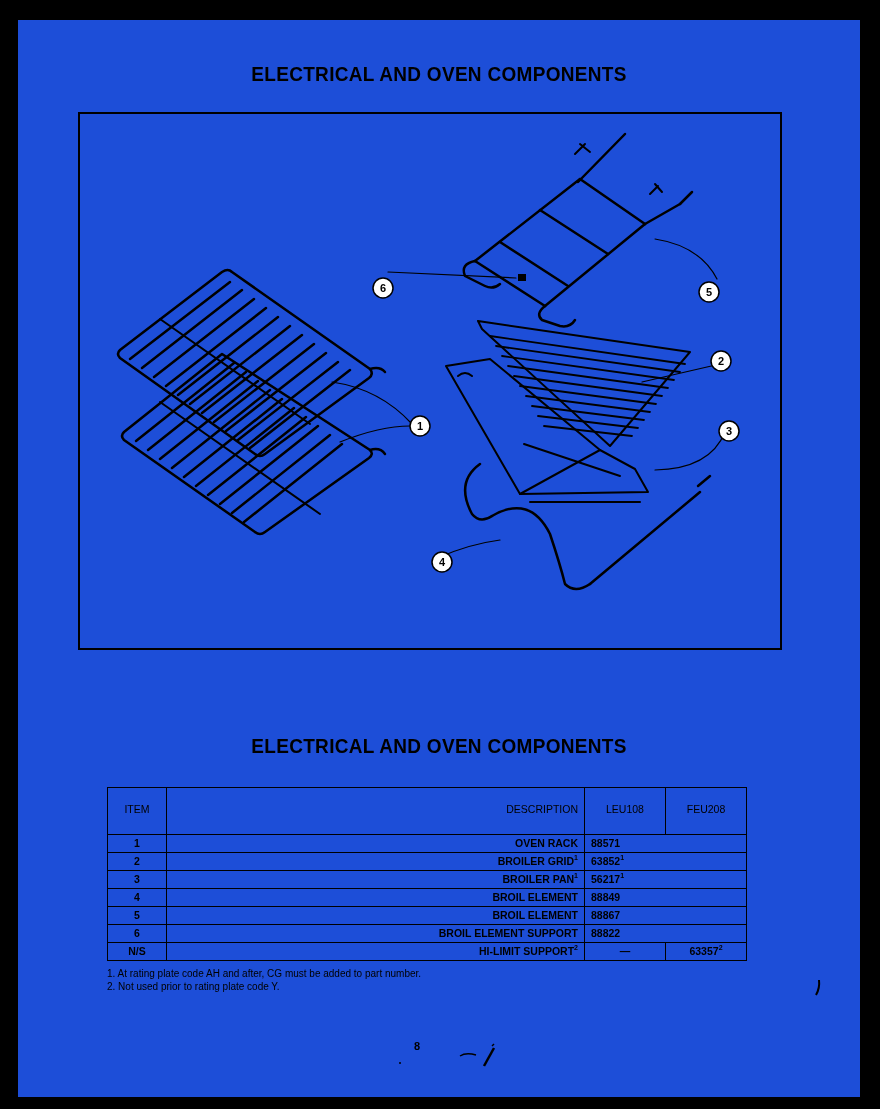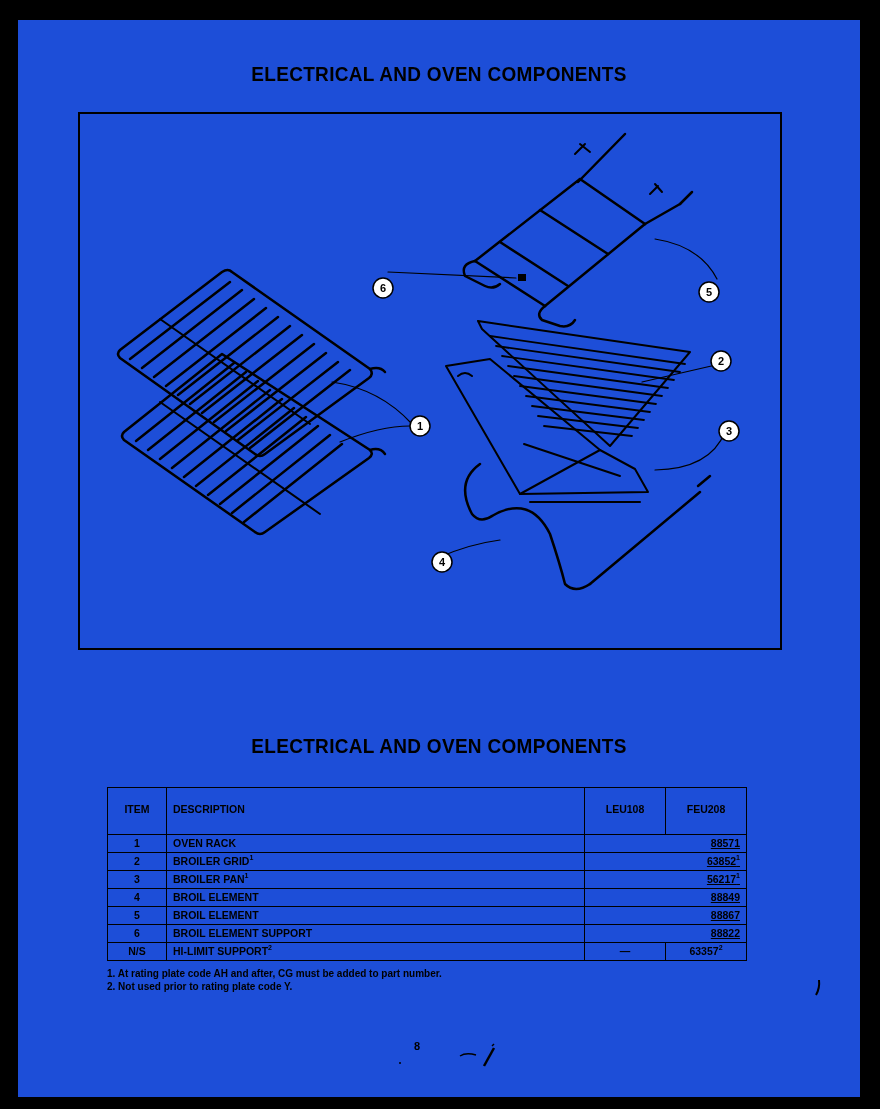--- a/index.html
+++ b/index.html
@@ -10,28 +10,28 @@
            font-size:19px; letter-spacing:0.3px; color:#000; transform:scaleY(1.05); }
   .title.t1 { top:44px; }
   .title.t2 { top:716px; }
   .diagram { position:absolute; left:60px; top:92px; width:704px; height:538px;
              border:2px solid #000; box-sizing:border-box; }
   .diagram svg { position:absolute; left:0; top:0; }
   .callout { font-family:"Liberation Sans", sans-serif; font-size:11px; font-weight:bold; }
   table.parts { position:absolute; left:89px; top:767px; border-collapse:collapse;
                 font-size:10.5px; font-weight:bold; color:#000; }
   table.parts td, table.parts th { border:1.5px solid #000; padding:0 6px; height:17px; line-height:17px; }
-  table.parts th { font-weight:bold; vertical-align:bottom; padding-bottom:16px; }
+  table.parts th { font-weight:normal; vertical-align:bottom; padding-bottom:16px; }
   .c-item { width:46px; text-align:center; }
-  .c-desc { width:405px; text-align:left; }
+  .c-desc { width:405px; text-align:right; }
   .c-leu { width:68px; text-align:center; }
   .c-feu { width:68px; text-align:center; }
-  .c-span { text-align:right;text-decoration:underline; }
+  .c-span { text-align:left; }
   .hdr-leu, .hdr-feu { height:24px !important;text-align:center; }
-  .notes { position:absolute; left:89px; top:947px; font-size:10px; font-weight:bold; line-height:13px; }
+  .notes { position:absolute; left:89px; top:947px; font-size:10px; font-weight:normal; line-height:13px; }
   .pagenum { position:absolute; left:396px; top:1020px; font-size:11px; font-weight:bold; }
   .mark { position:absolute; }
   sup { font-size:7px; vertical-align:top; line-height:9px; }
 </style>
 </head>
 <body>
 
 <div class="page">
 
   <div class="title t1">ELECTRICAL AND OVEN COMPONENTS</div>

